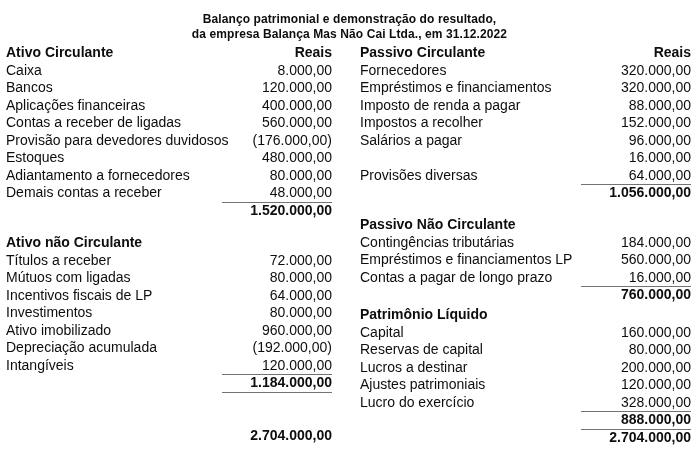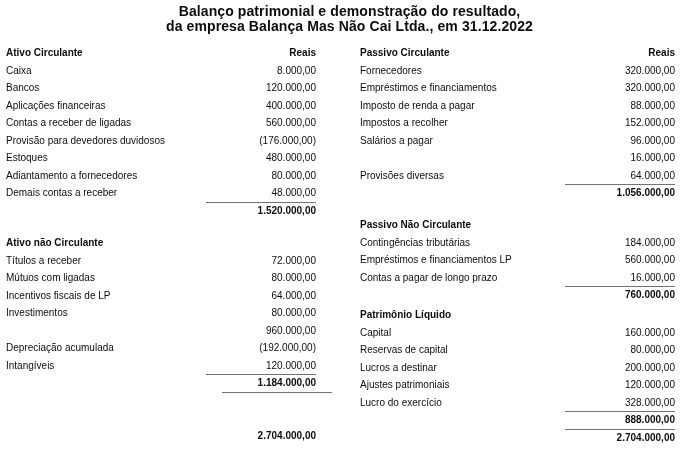--- a/index.html
+++ b/index.html
@@ -9,41 +9,41 @@
     background:#ffffff;
     font-family:"Liberation Sans", sans-serif;
     color:#0d0d0d;
     overflow:hidden;
     position:relative;
   }
   #sheet{position:relative;width:699px;height:466px;}
 
   
   .title{
-    position:absolute;left:0;top:0;width:699px;
+    position:absolute;left:0;top:8px;width:699px;
     text-align:center;
     font-weight:bold;
-    font-size:14px;
+    font-size:12px;
     line-height:15px;
     letter-spacing:0.1px;
   }
   .title .l1{display:block;padding-top:4px;}
   .title .l2{display:block;}
 
   
   .col{position:absolute;top:0;}
   .col-left{left:6px;width:326px;}
   .col-right{left:360px;width:331px;}
 
   
   .row{
     position:absolute;
-    left:0;right:16px;
+    left:0;right:0;
     height:17.5px;
-    font-size:10px;
+    font-size:14px;
     line-height:17.5px;
     white-space:nowrap;
   }
   .row .lbl{
     position:absolute;left:0;top:0;
   }
   .row .val{
     position:absolute;right:0;top:0;
     text-align:left;
   }
@@ -137,20 +137,21 @@
     </div>
     <div class="row" style="top:286.5px;">
       <span class="lbl">Incentivos fiscais de LP</span>
       <span class="val">64.000,00</span>
     </div>
     <div class="row" style="top:304px;">
       <span class="lbl">Investimentos</span>
       <span class="val">80.000,00</span>
     </div>
     <div class="row" style="top:321.5px;">
+      <span class="lbl">Ativo imobilizado</span>
       <span class="val">960.000,00</span>
     </div>
     <div class="row" style="top:339px;">
       <span class="lbl">Depreciação acumulada</span>
       <span class="val">(192.000,00)</span>
     </div>
     <div class="row" style="top:356.5px;">
       <span class="lbl">Intangíveis</span>
       <span class="val">120.000,00</span>
     </div>

